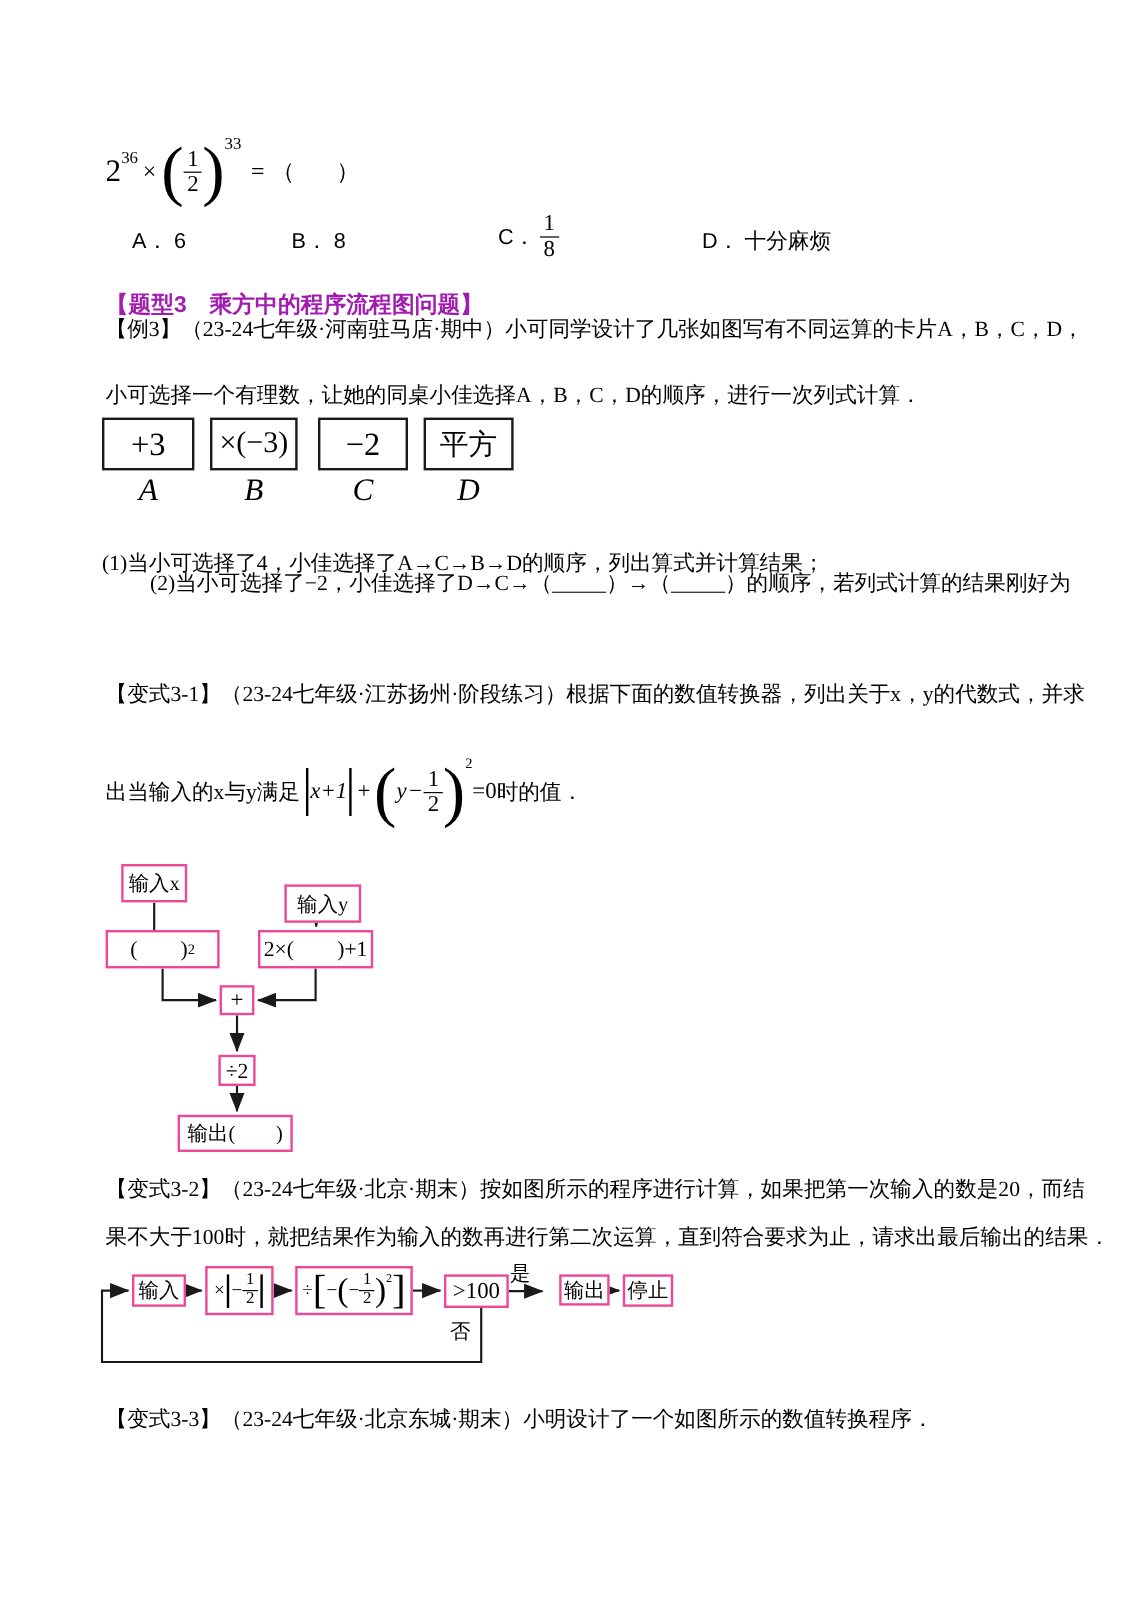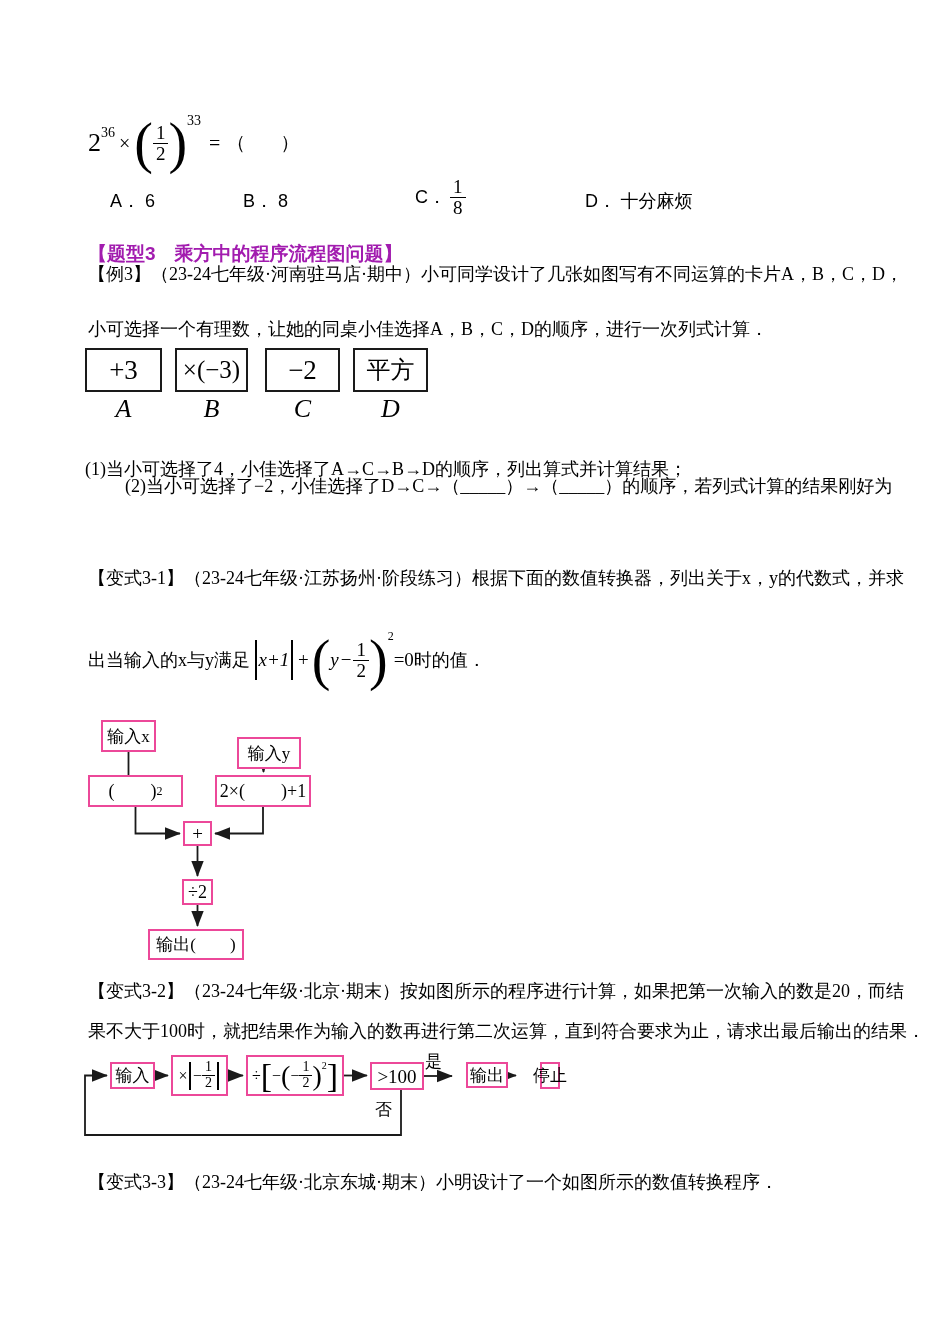--- a/index.html
+++ b/index.html
@@ -195,19 +195,19 @@
         <span class="num">1</span>
         <span class="den">2</span>
       </span>
       <span class="midp" style="font-size:28px;">)</span>
       <sup class="exp" style="font-size:10px; position:relative; top:-10px;">2</sup>
       <span class="midp">]</span>
     </div>
     <div class="fbox" style="left:292px; top:12px; width:54px; height:28px; font-size:19px;">&gt;100</div>
     <div class="abs" style="left:347px; top:0px; font-size:17px;">是</div>
     <div class="fbox" style="left:377px; top:12px; width:42px; height:26px; font-size:17px;margin-left:11px;">输出</div>
-    <div class="fbox" style="left:441px; top:12px; width:20px; height:27px; font-size:17px;margin-left:21px;">停止</div>
+    <div class="fbox" style="left:441px; top:12px; width:42px; height:27px; font-size:17px;">停止</div>
     <div class="abs" style="left:297px; top:48px; font-size:17px;">否</div>
   </div>
 
   <div class="abs" style="left:88px; top:1170px;">【变式3-3】（23-24七年级·北京东城·期末）小明设计了一个如图所示的数值转换程序．</div>
 
 </div>
 
 </body></html>

